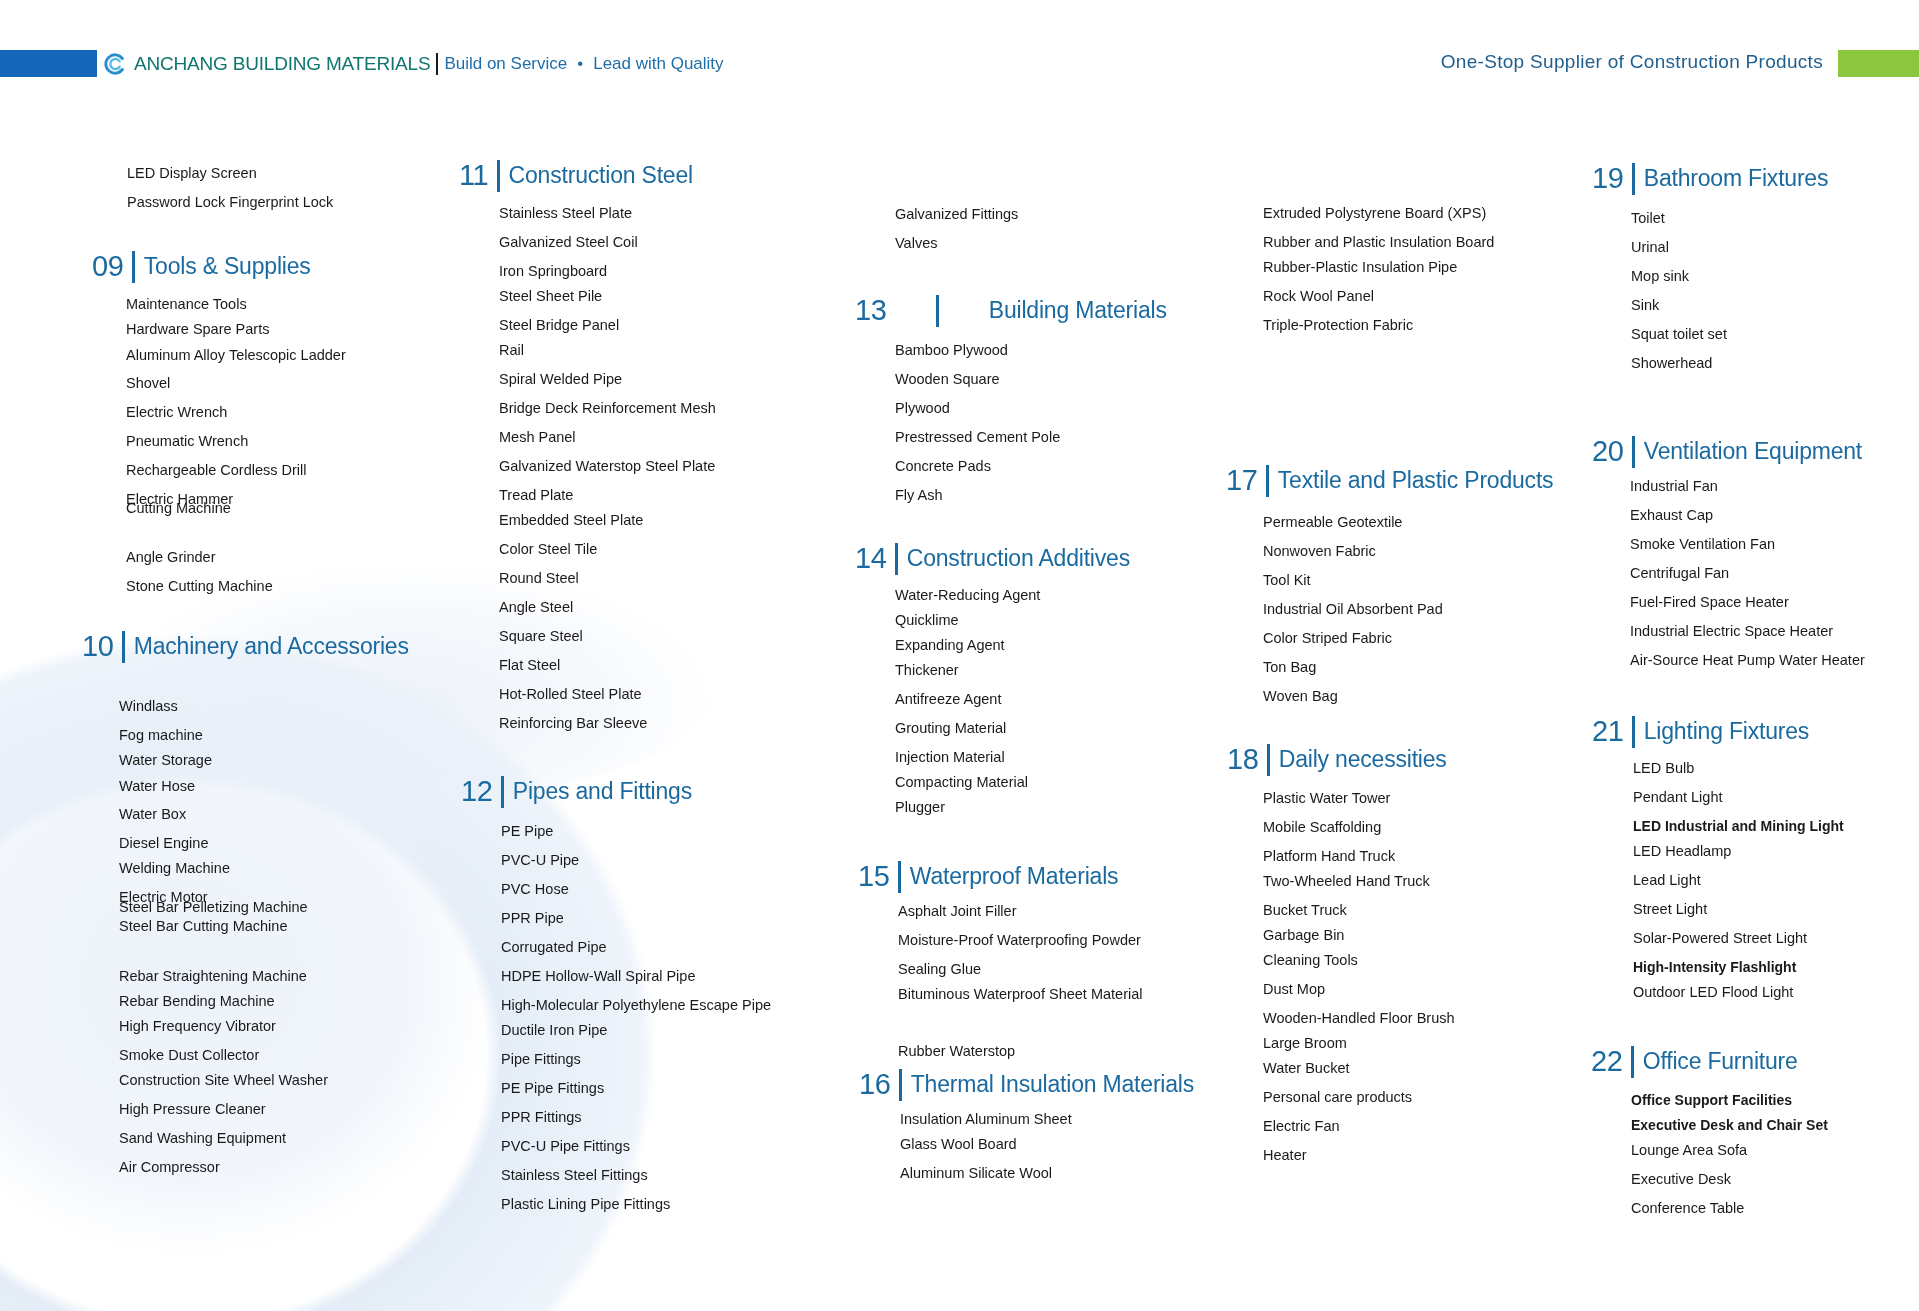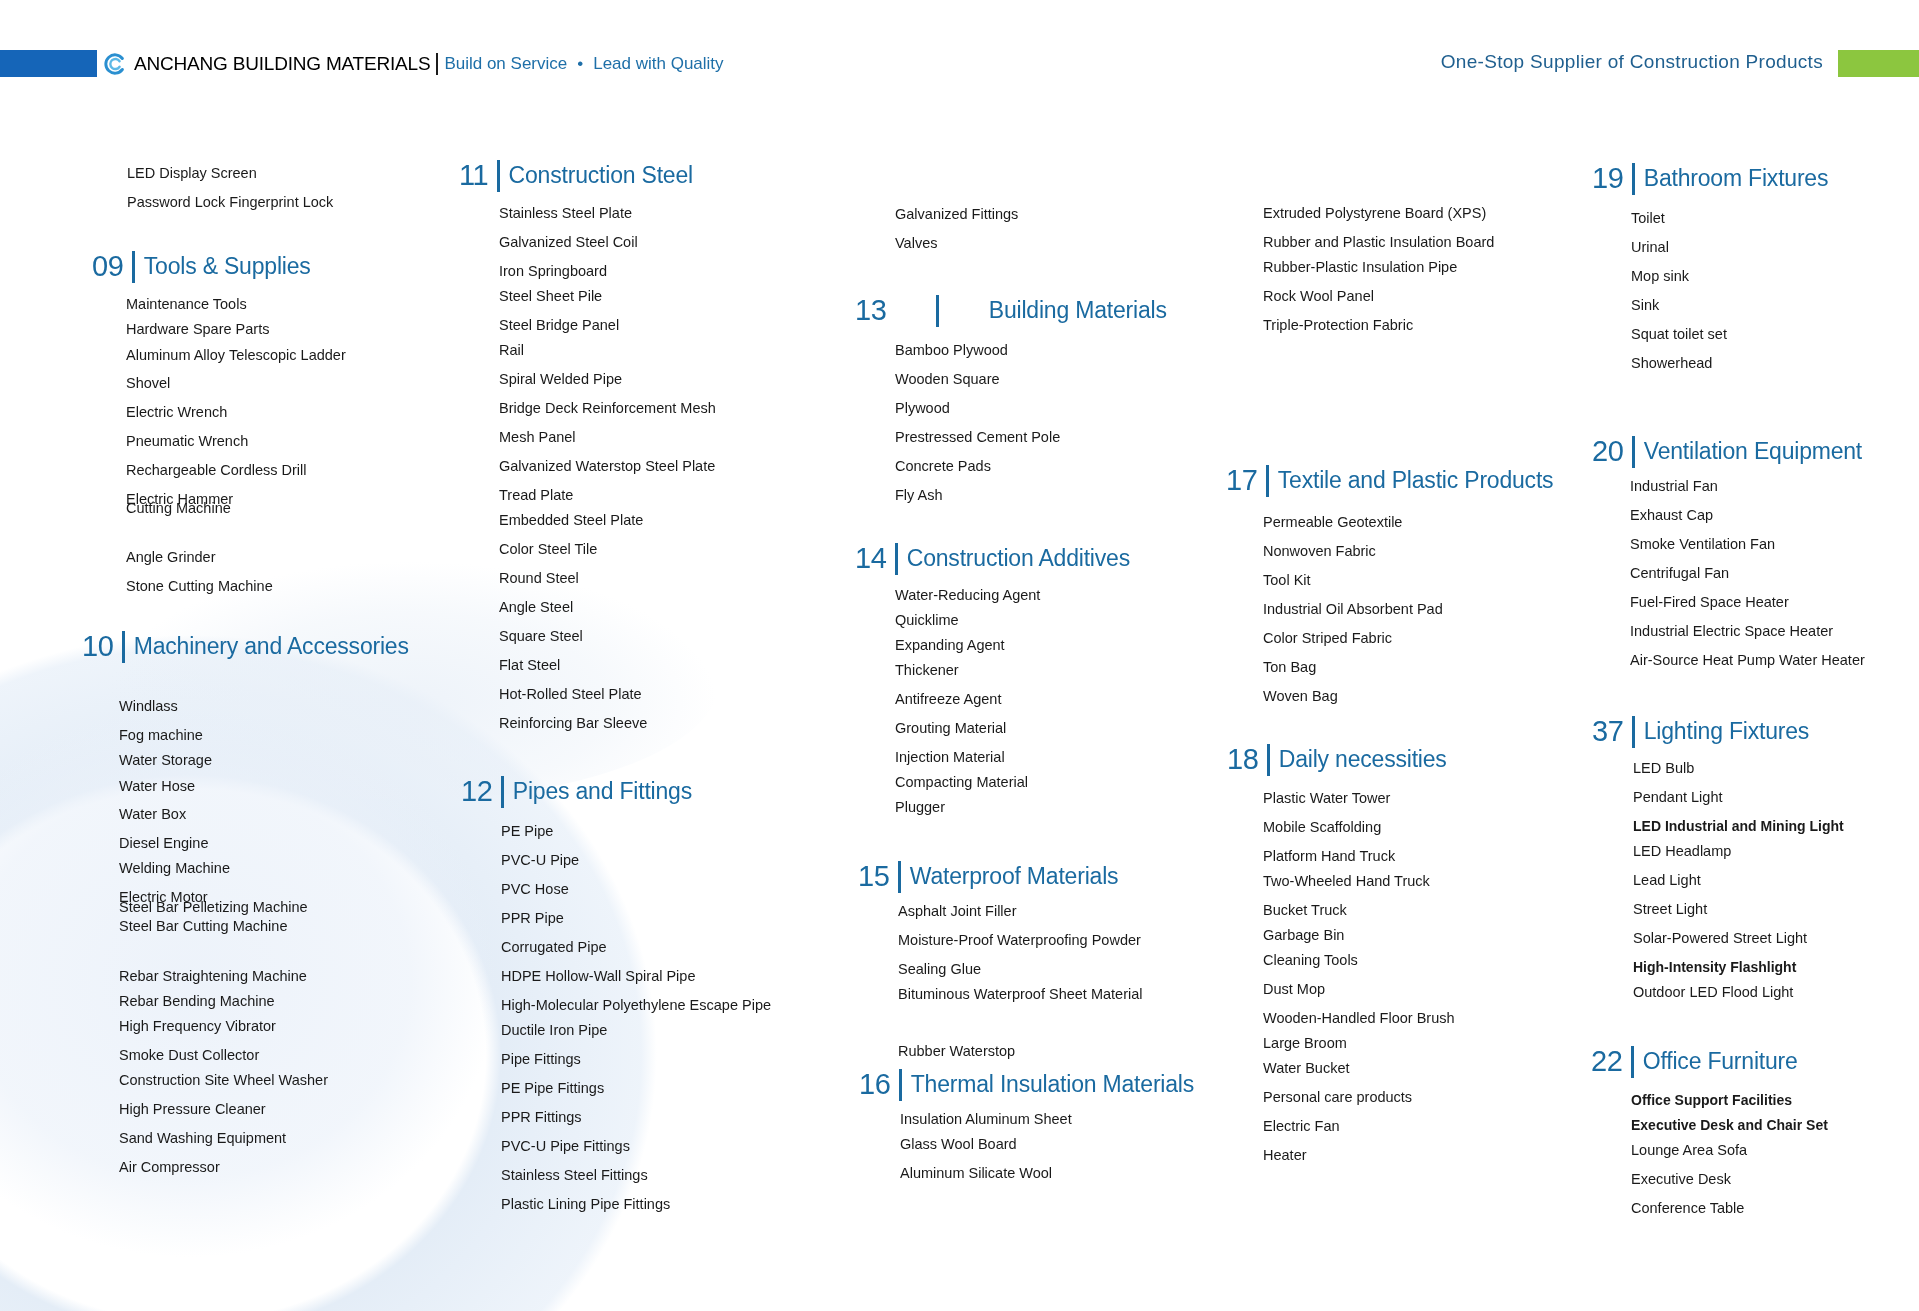--- a/index.html
+++ b/index.html
@@ -26,21 +26,21 @@
   .header-bar-left {
     position:absolute; left:0; top:50px; width:97px; height:27px; background:#1565b8;
   }
   .header-bar-right {
     position:absolute; left:1838px; top:50px; width:81px; height:27px; background:#8cc63f;
   }
   .brand {
     position:absolute; left:104px; top:50px; height:28px; display:flex; align-items:center; white-space:nowrap;
   }
   .brand .logo { width:22px; height:22px; margin-right:8px; display:inline-block; }
-  .brand .name { font-size:19px; color:#000000; letter-spacing:-0.2px; }
+  .brand .name { font-size:19px; color:#0f766e; letter-spacing:-0.2px; }
   .brand .sep { display:inline-block; width:2px; height:22px; background:#1c1c1c; margin:0 6px; }
   .brand .slogan { font-size:17px; color:#1e6fa8; }
   .brand .dot { font-size:17px; color:#1e6fa8; margin:0 10px; }
   .tagline {
     position:absolute; right:96px; top:51px; font-size:19px; color:#1f5f8f; letter-spacing:0.3px; white-space:nowrap;
   }
   .heading {
     position:absolute; display:flex; align-items:center; white-space:nowrap; color:#1a6aa0;
   }
   .heading .num { font-size:29px; letter-spacing:-0.5px; }
@@ -256,21 +256,21 @@
       <span class="title">Ventilation Equipment</span>
     </div>
     <div class="item" style="left: 1630px; top: 477px;">Industrial Fan</div>
     <div class="item" style="left: 1630px; top: 506px;">Exhaust Cap</div>
     <div class="item" style="left: 1630px; top: 535px;">Smoke Ventilation Fan</div>
     <div class="item" style="left: 1630px; top: 564px;">Centrifugal Fan</div>
     <div class="item" style="left: 1630px; top: 593px;">Fuel-Fired Space Heater</div>
     <div class="item" style="left: 1630px; top: 622px;">Industrial Electric Space Heater</div>
     <div class="item" style="left: 1630px; top: 651px;">Air-Source Heat Pump Water Heater</div>
     <div class="heading" style="left: 1592px; top: 715px;">
-      <span class="num">37</span>
+      <span class="num">21</span>
       <span class="bar"></span>
       <span class="title">Lighting Fixtures</span>
     </div>
     <div class="item" style="left: 1633px; top: 759px;">LED Bulb</div>
     <div class="item" style="left: 1633px; top: 788px;">Pendant Light</div>
     <div class="item bold" style="left: 1633px; top: 817px;">LED Industrial and Mining Light</div>
     <div class="item" style="left: 1633px; top: 842px;">LED Headlamp</div>
     <div class="item" style="left: 1633px; top: 871px;">Lead Light</div>
     <div class="item" style="left: 1633px; top: 900px;">Street Light</div>
     <div class="item" style="left: 1633px; top: 929px;">Solar-Powered Street Light</div>

